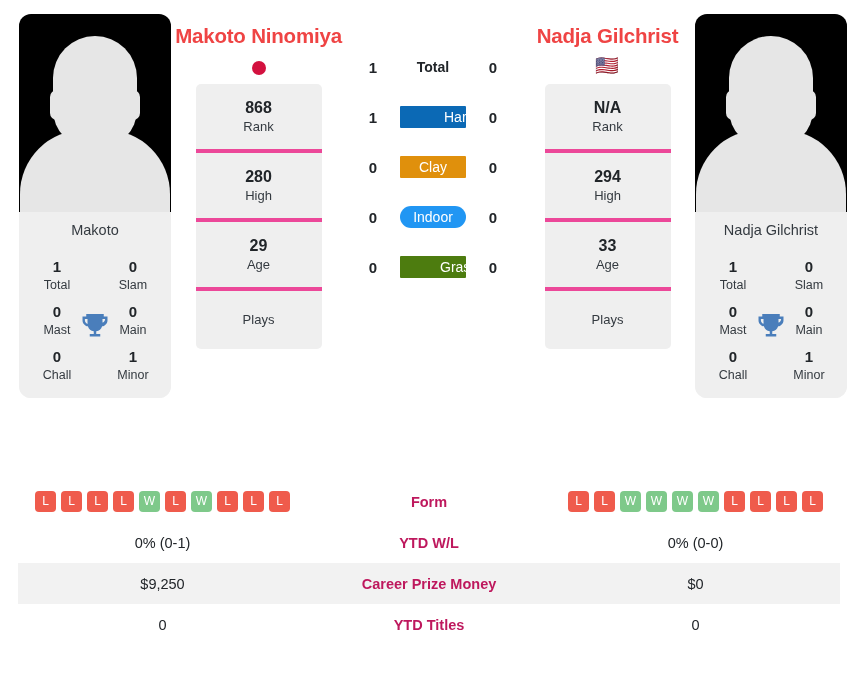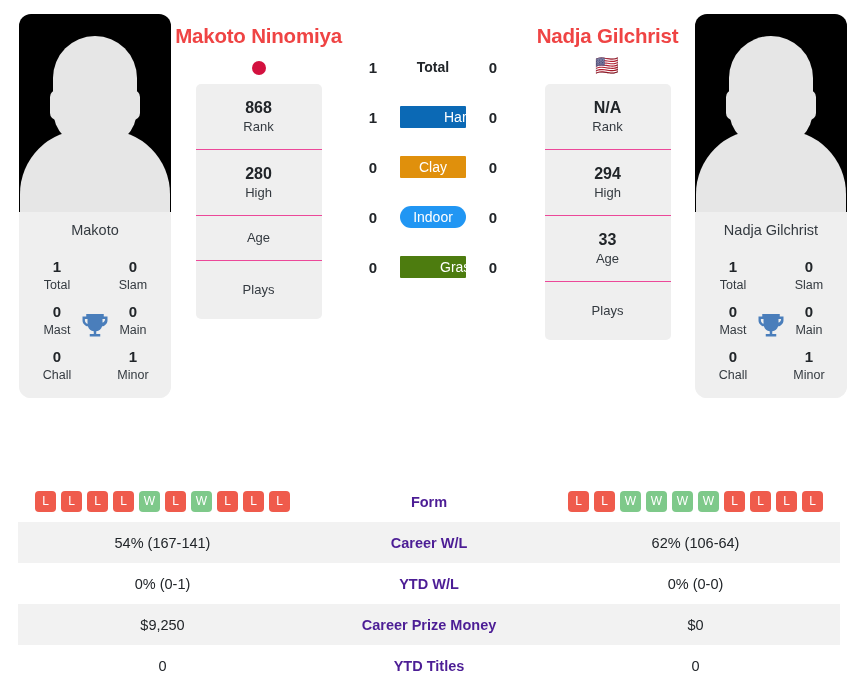--- a/index.html
+++ b/index.html
@@ -75,21 +75,21 @@
   .flagrow { text-align: center; height: 34px; line-height: 34px; margin-top: 2px; }
   .flag-emoji { font-size: 19px; line-height: 1; }
   .flag-circle {
     display: inline-block; width: 14px; height: 14px;
     border-radius: 50%; background: #d3113f; vertical-align: middle;
   }
   .statstack {
     margin: 0 auto; width: 126px; background: #efefef;
     border-radius: 5px; overflow: hidden;
   }
-  .scell { text-align: center; padding: 13px 12px 13px; border-bottom: 1px solid #ec4899; }
+  .scell { text-align: center; padding: 13px 12px 13px; border-bottom: 4px solid #ec4899; }
   .scell:last-child { border-bottom: none; }
   .scell .num { font-size: 16px; font-weight: bold; color: #212529; line-height: 21px; }
   .scell .lbl { font-size: 13px; color: #343a40; line-height: 18px; }
   .scell.empty { padding: 20px 4px 20px; }
 
   
   .surfacecol {
     flex: 1 1 auto; padding-top: 56px;
     display: flex; flex-direction: column; gap: 28px;
   }
@@ -112,21 +112,21 @@
   }
   .cmp-table tr { height: 41px; }
   .cmp-table tr.shaded { background: #f2f2f2; }
   .cmp-table td { vertical-align: middle; }
   .cmp-table td.side {
     width: 289px; text-align: center;
     font-size: 14.5px; color: #212529;
   }
   .cmp-table td.mid {
     width: 244px; text-align: center;
-    font-size: 14.5px; font-weight: bold; color: #4c1d95;
+    font-size: 14.5px; font-weight: bold; color: #be185d;
   }
   .formwrap { display: flex; justify-content: center; gap: 5px; }
   .fbadge {
     width: 21px; height: 21px; border-radius: 4px;
     font-size: 12px; line-height: 21px; text-align: center;
     color: #ffffff;
   }
   .fbadge.W { background: #7ec98a; }
   .fbadge.L { background: #ef5b4c; }
 </style>
@@ -187,20 +187,21 @@
       <div class="statstack">
         <div class="scell">
           <div class="num">868</div>
           <div class="lbl">Rank</div>
         </div>
         <div class="scell">
           <div class="num">280</div>
           <div class="lbl">High</div>
         </div>
         <div class="scell">
+          <div class="num">29</div>
           <div class="lbl">Age</div>
         </div>
         <div class="scell empty">
 
           <div class="lbl">Plays</div>
         </div>
       </div>
     </div>
 
     <div class="surfacecol">
@@ -325,25 +326,20 @@
               <div class="fbadge W">W</div>
               <div class="fbadge W">W</div>
               <div class="fbadge W">W</div>
               <div class="fbadge W">W</div>
               <div class="fbadge L">L</div>
               <div class="fbadge L">L</div>
               <div class="fbadge L">L</div>
               <div class="fbadge L">L</div>
             </div>
         </td>
-      </tr>
-      <tr class="shaded">
-        <td class="side">54% (167-141)</td>
-        <td class="mid">Career W/L</td>
-        <td class="side">62% (106-64)</td>
       </tr>
       <tr>
         <td class="side">0% (0-1)</td>
         <td class="mid">YTD W/L</td>
         <td class="side">0% (0-0)</td>
       </tr>
       <tr class="shaded">
         <td class="side">$9,250</td>
         <td class="mid">Career Prize Money</td>
         <td class="side">$0</td>

